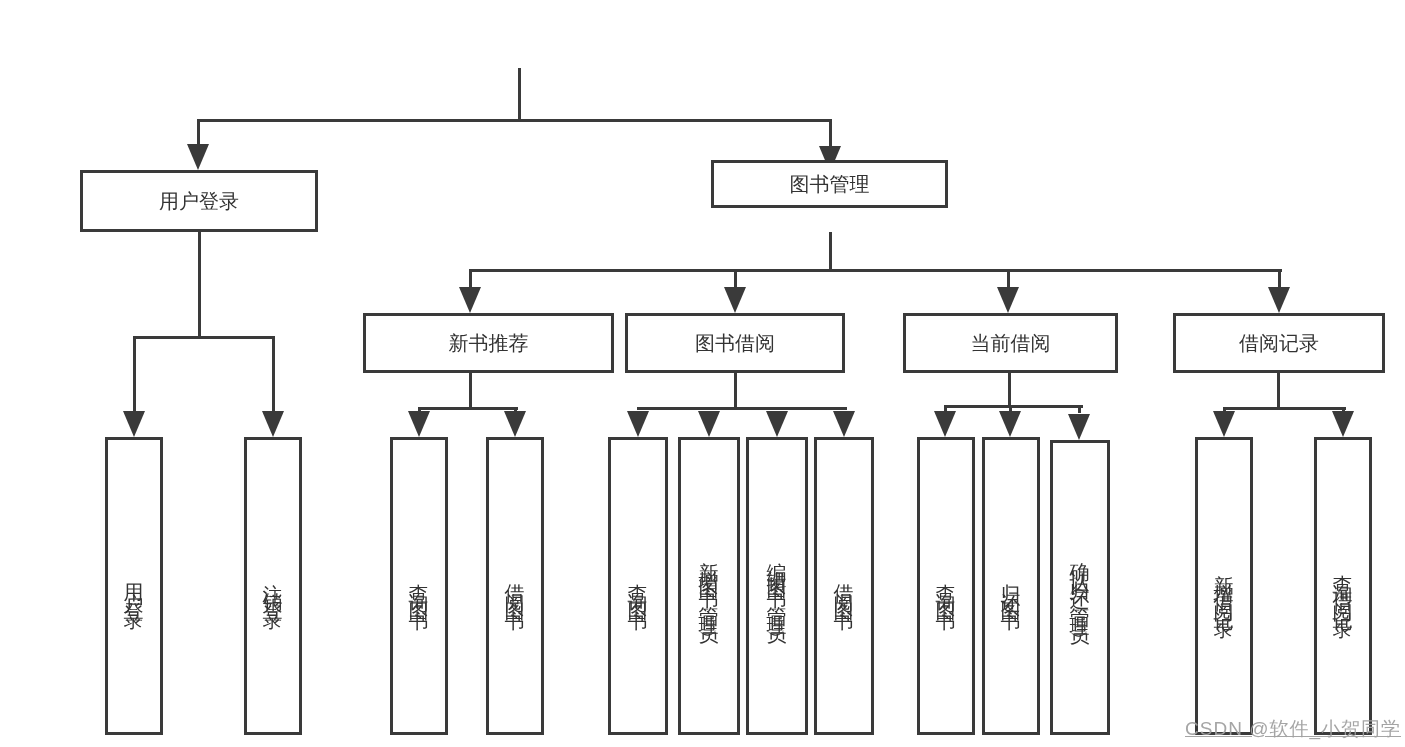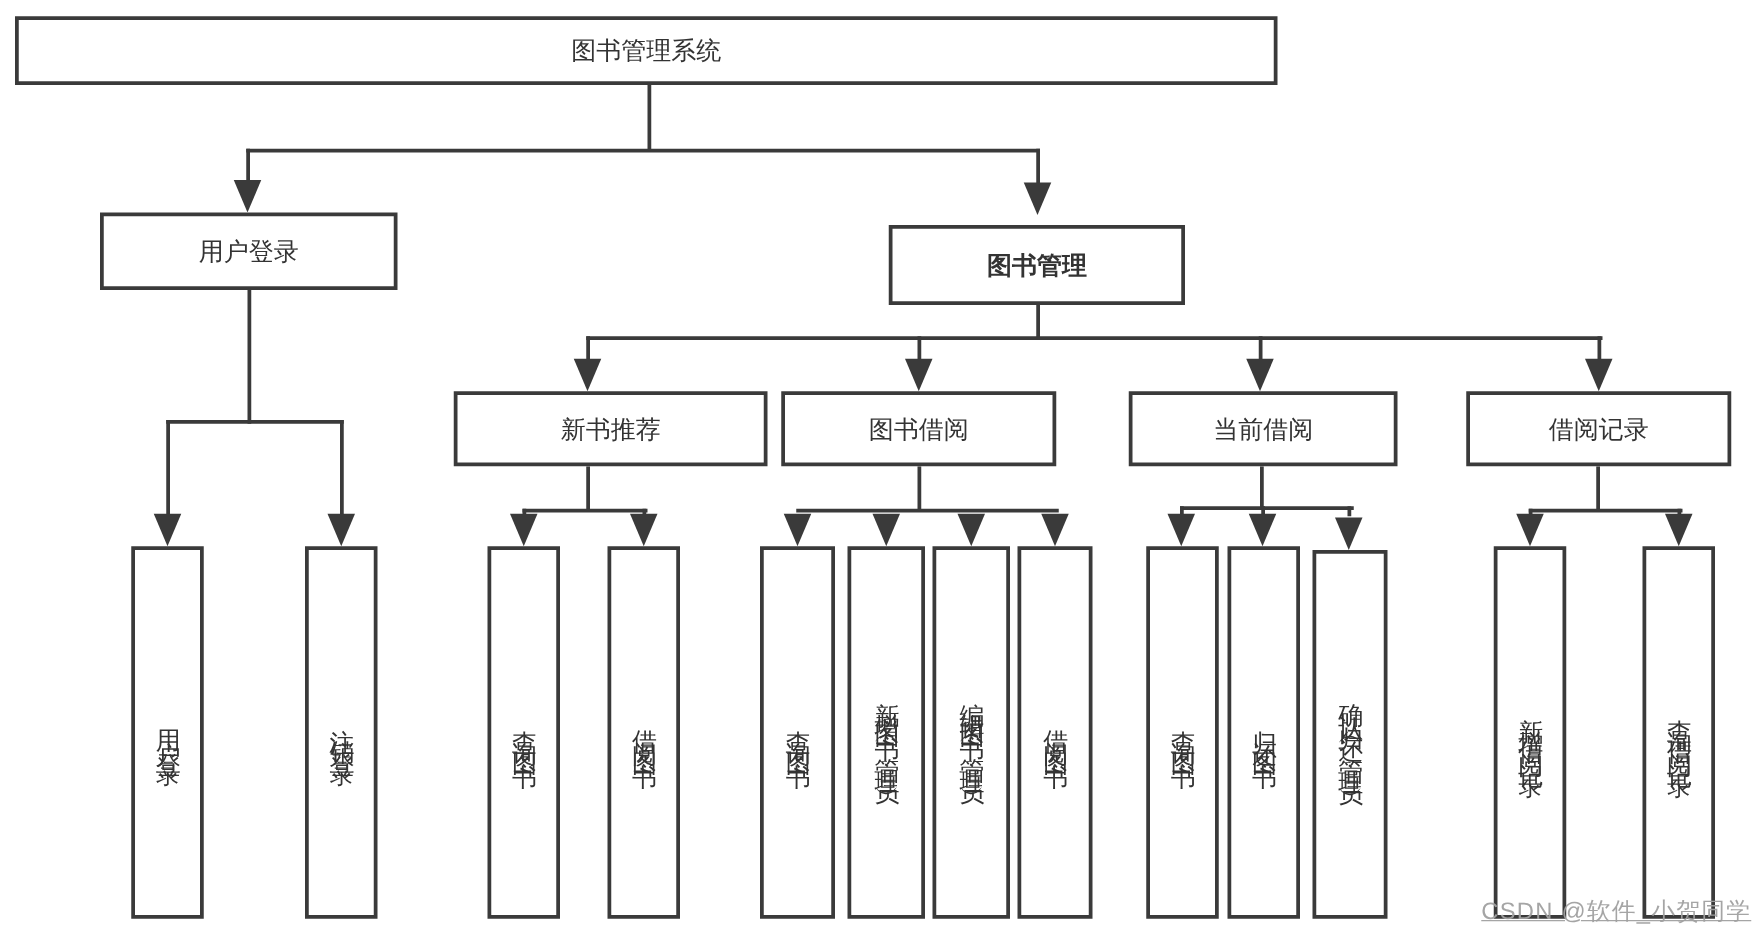--- a/index.html
+++ b/index.html
@@ -51,35 +51,32 @@
     z-index:5;
     white-space:nowrap;
     text-decoration:underline;
   }
 </style>
 </head>
 <body>
 
 <div id="canvas">
 
-  <div class="box" style="left:12px;top:13px;width:1010px;height:55px;">
-    <span>图书管理系统</span>
-  </div>
 
   <div class="line" style="left:518px;top:68px;width:3px;height:53px;"></div>
   <div class="line" style="left:197px;top:119px;width:635px;height:3px;"></div>
   <div class="line" style="left:197px;top:119px;width:3px;height:28px;"></div>
   <div class="arrow" style="left:187px;top:144px;"></div>
   <div class="line" style="left:829px;top:119px;width:3px;height:30px;"></div>
   <div class="arrow" style="left:819px;top:146px;"></div>
 
   <div class="box" style="left:80px;top:170px;width:238px;height:62px;">
     <span>用户登录</span>
   </div>
-  <div class="box" style="left:711px;top:180px;width:237px;height:64px;font-weight:bold;">
+  <div class="box" style="left:711px;top:160px;width:237px;height:48px;">
     <span>图书管理</span>
   </div>
 
   <div class="line" style="left:198px;top:232px;width:3px;height:107px;"></div>
   <div class="line" style="left:133px;top:336px;width:142px;height:3px;"></div>
   <div class="line" style="left:133px;top:336px;width:3px;height:78px;"></div>
   <div class="arrow" style="left:123px;top:411px;"></div>
   <div class="line" style="left:272px;top:336px;width:3px;height:78px;"></div>
   <div class="arrow" style="left:262px;top:411px;"></div>
 

